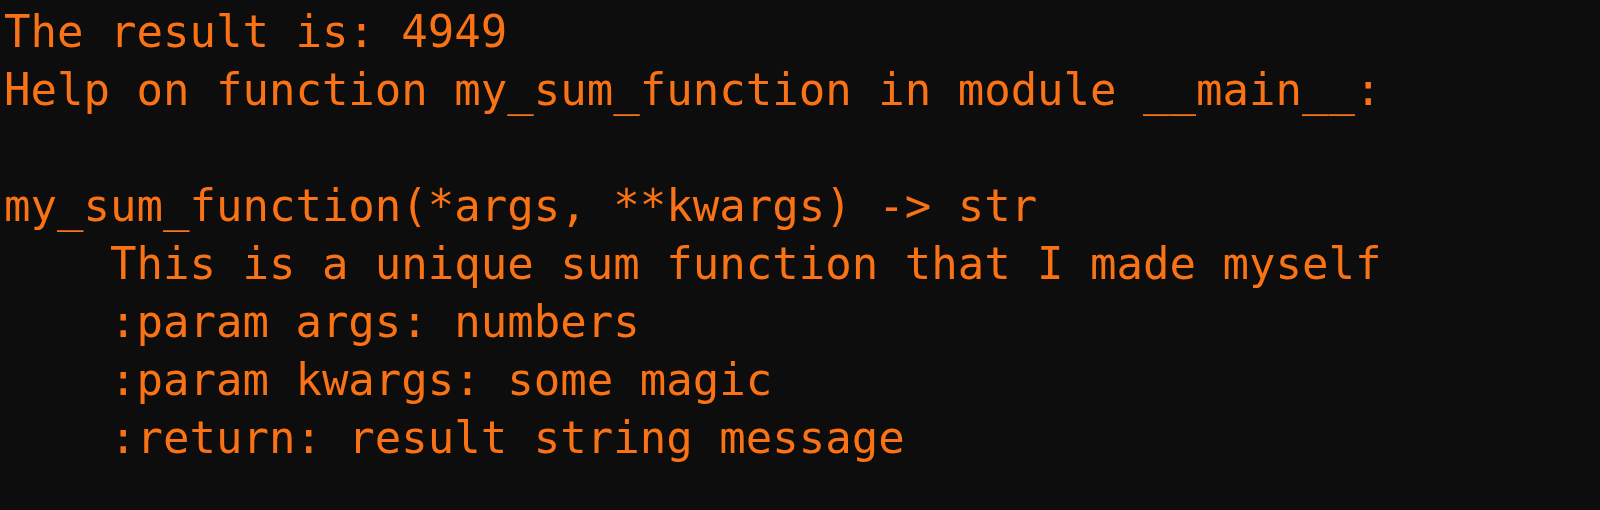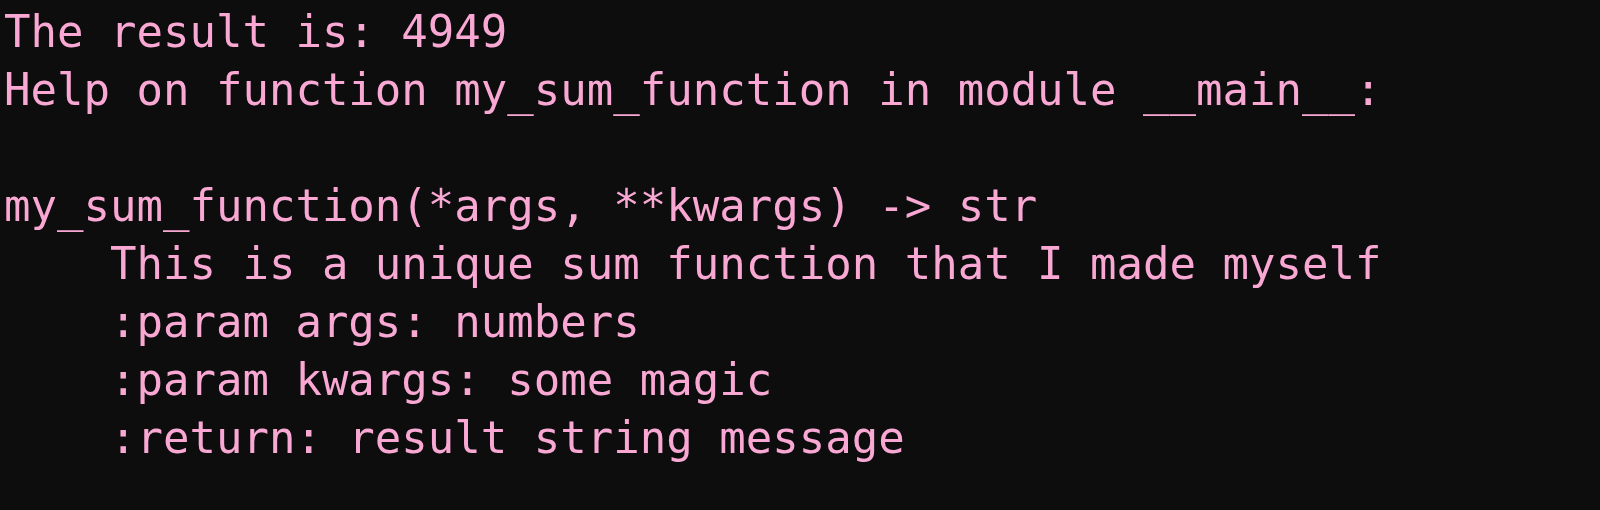--- a/index.html
+++ b/index.html
@@ -28,21 +28,21 @@
     letter-spacing: 0px;
     color: #d2d4d3;
     white-space: pre;
     font-weight: 400;
     -webkit-font-smoothing: antialiased;
   }
   .line {
     display: block;
     height: 58px;
     white-space: pre;
-    color: #f9a8d4;
+    color: #f97316;
   }
   .line.blank {
     color: transparent;
   }
 </style>
 </head>
 <body>
 
 <div id="terminal">
   <pre id="console-output"><span class="line">The result is: 4949</span><span class="line">Help on function my_sum_function in module __main__:</span><span class="line blank"></span><span class="line">my_sum_function(*args, **kwargs) -&gt; str</span><span class="line">    This is a unique sum function that I made myself</span><span class="line">    :param args: numbers</span><span class="line">    :param kwargs: some magic</span><span class="line">    :return: result string message</span></pre>

